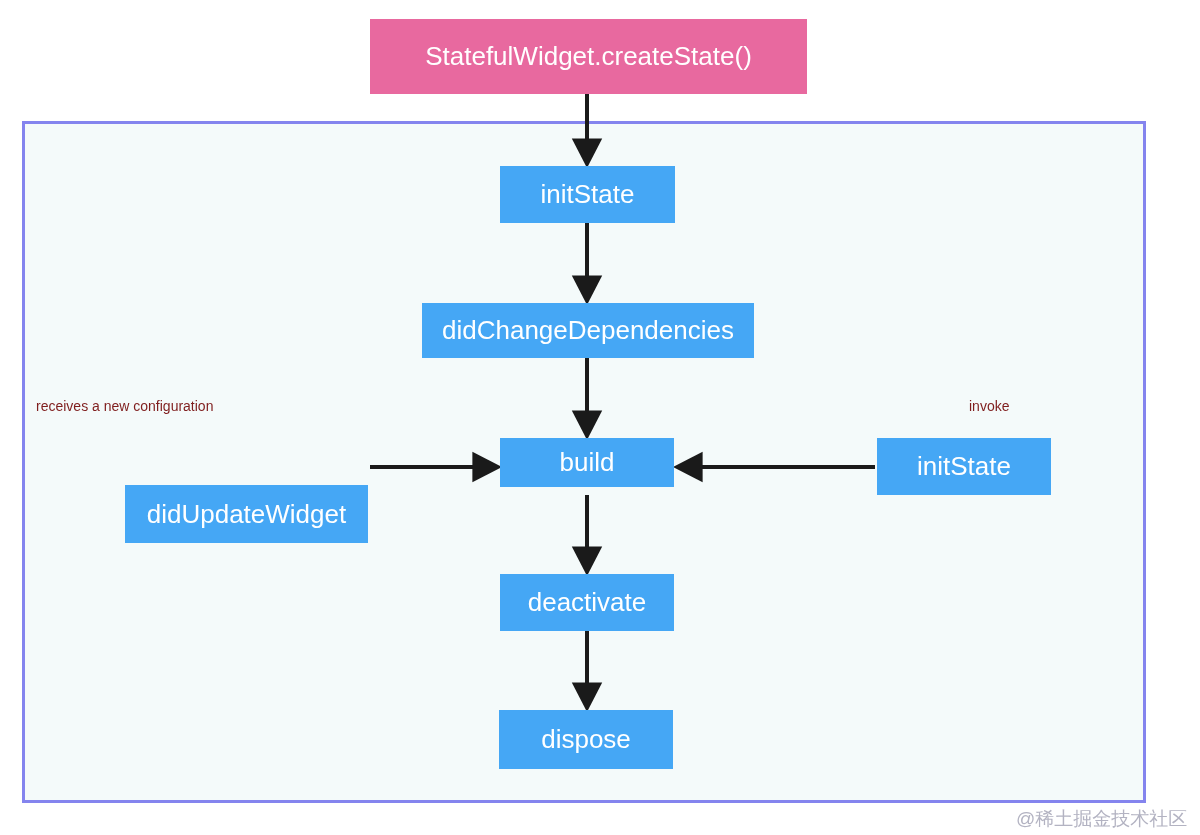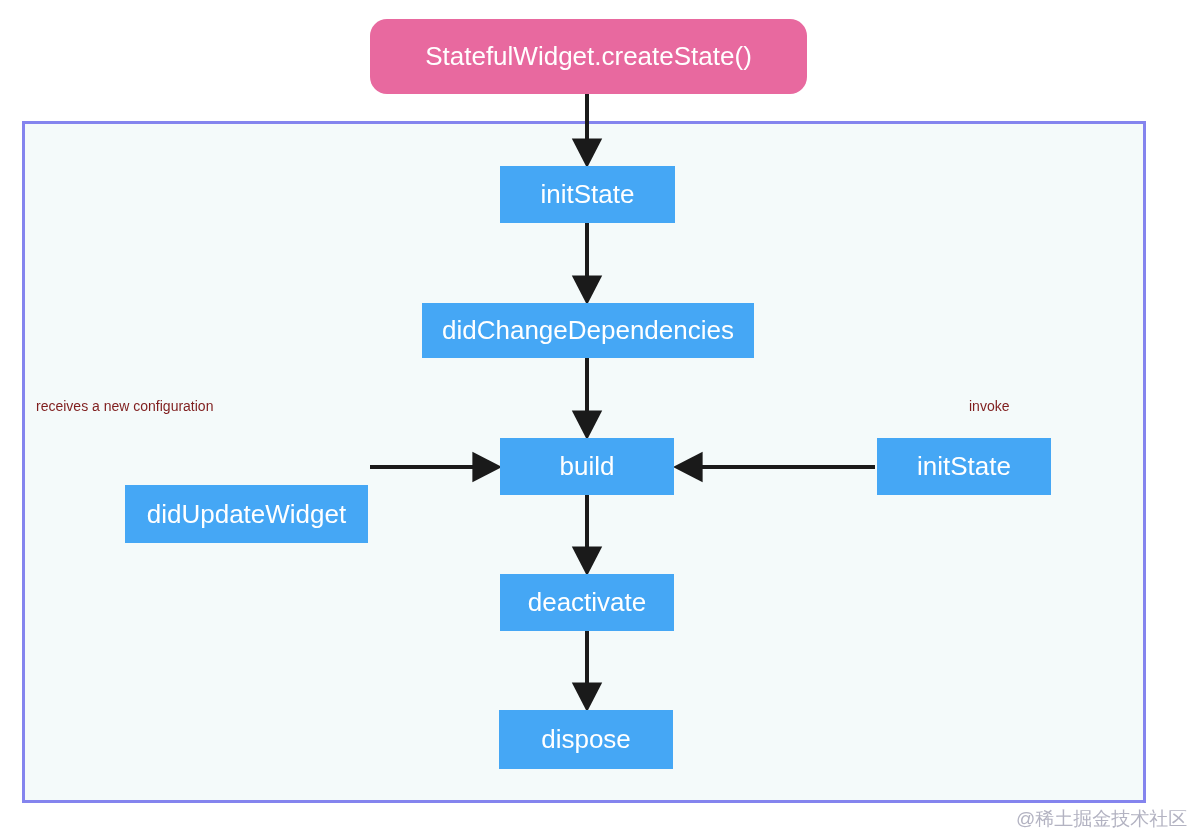--- a/index.html
+++ b/index.html
@@ -40,33 +40,33 @@
   }
   .node.blue {
     background: #45a7f5;
     font-size: 26px;
   }
   .node.pink {
     background: #e8699f;
     font-size: 26px;
   }
   .node-createState {
-    left: 370px;  top: 19px;   width: 437px; height: 75px; border-radius: 17px;
+    left: 370px;  top: 19px;   width: 437px; height: 75px;
   }
   .node-initState {
     left: 500px;  top: 166px;  width: 175px; height: 57px;
   }
   .node-didChangeDependencies {
     left: 422px;  top: 303px;  width: 332px; height: 55px;
   }
   .node-didUpdateWidget {
     left: 125px;  top: 437px;  width: 243px; height: 58px; margin-top: 48px;
   }
   .node-build {
-    left: 500px;  top: 438px;  width: 174px; height: 57px;
+    left: 500px;  top: 438px;  width: 174px; height: 49px;
   }
   .node-setState {
     left: 877px;  top: 438px;  width: 174px; height: 57px;
   }
   .node-deactivate {
     left: 500px;  top: 574px;  width: 174px; height: 57px;
   }
   .node-dispose {
     left: 499px;  top: 710px;  width: 174px; height: 59px;
   }

